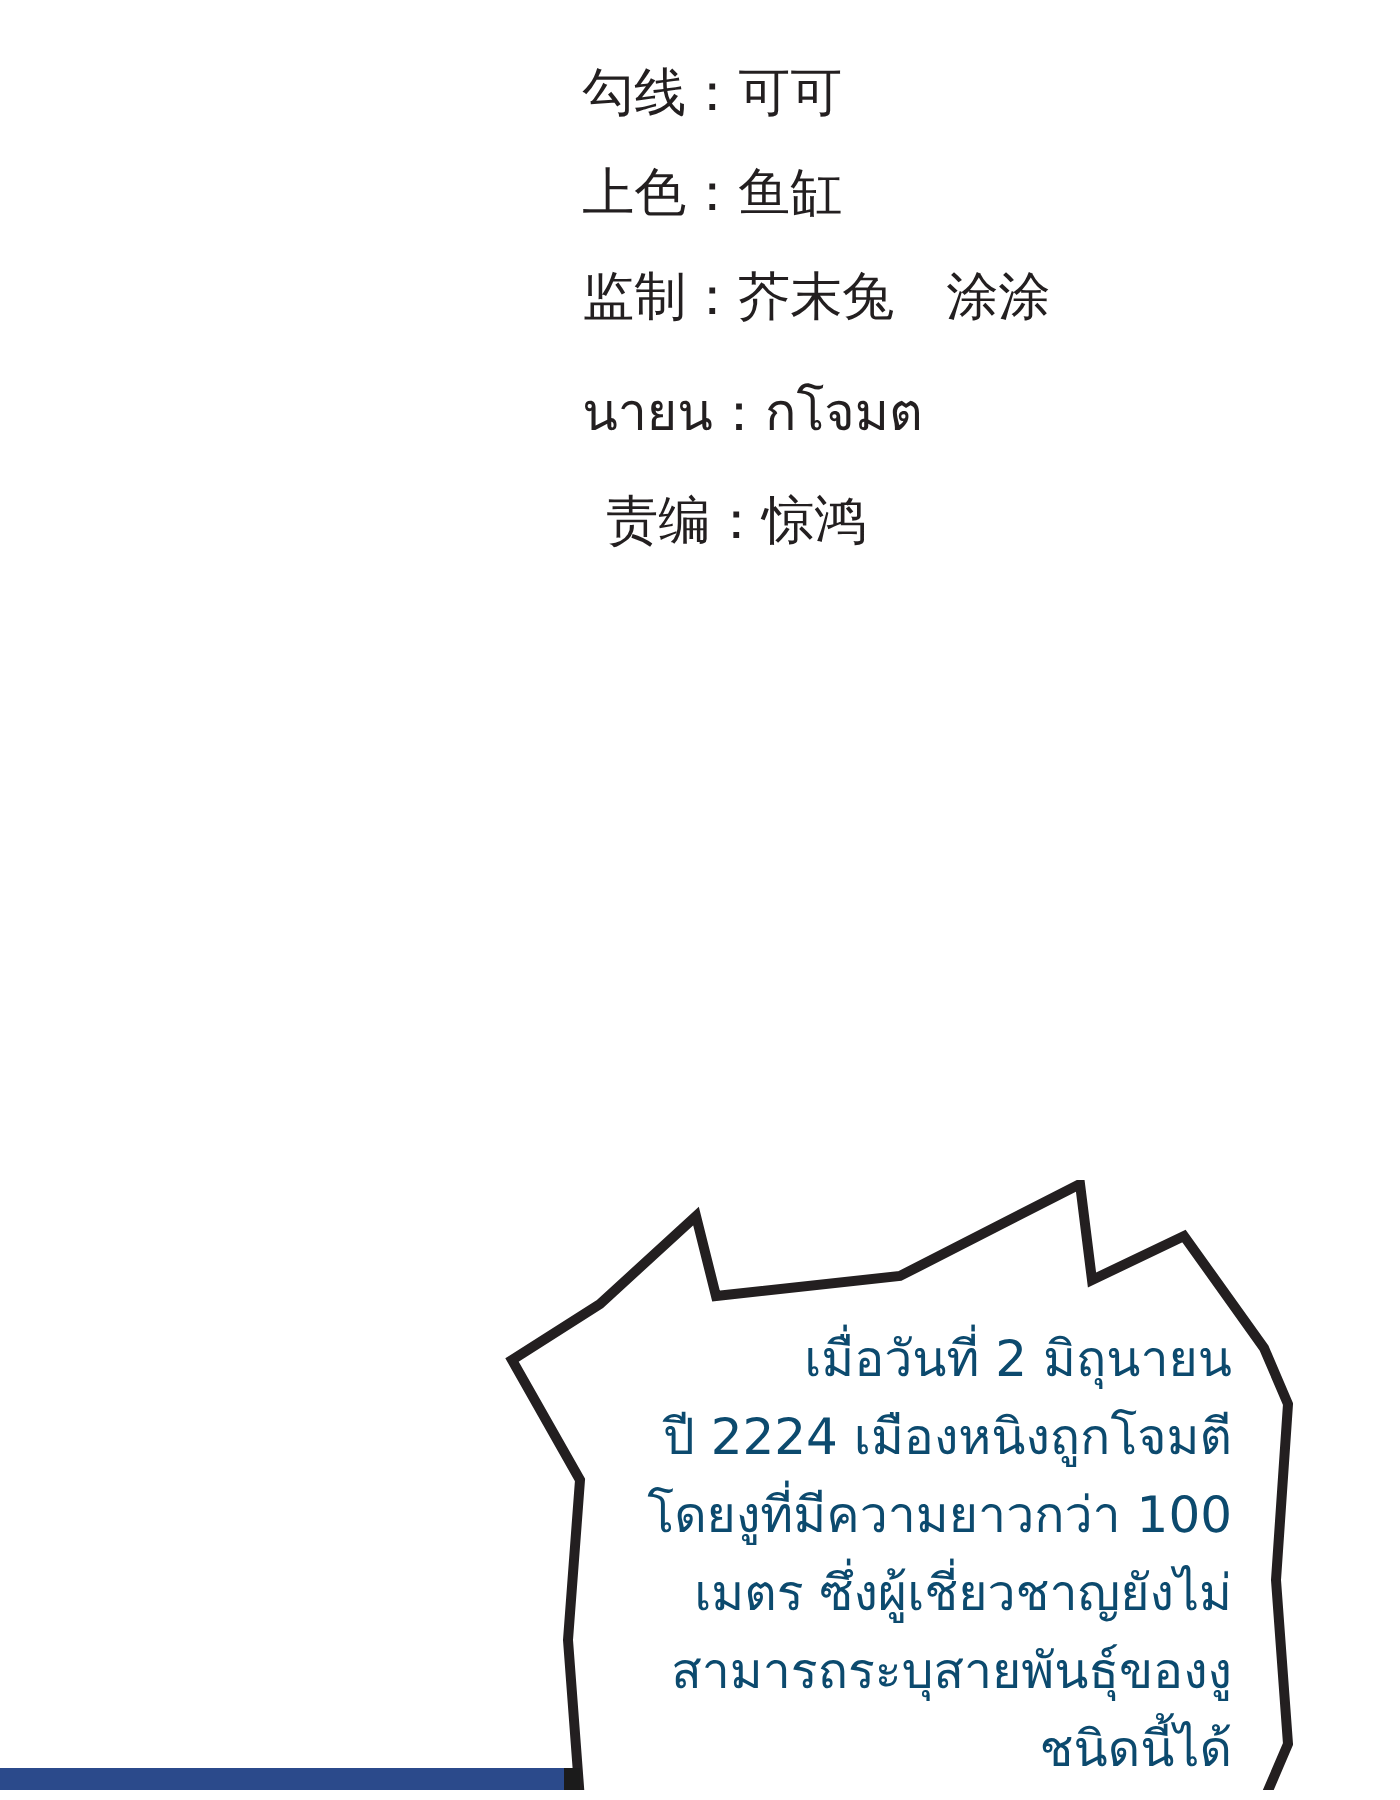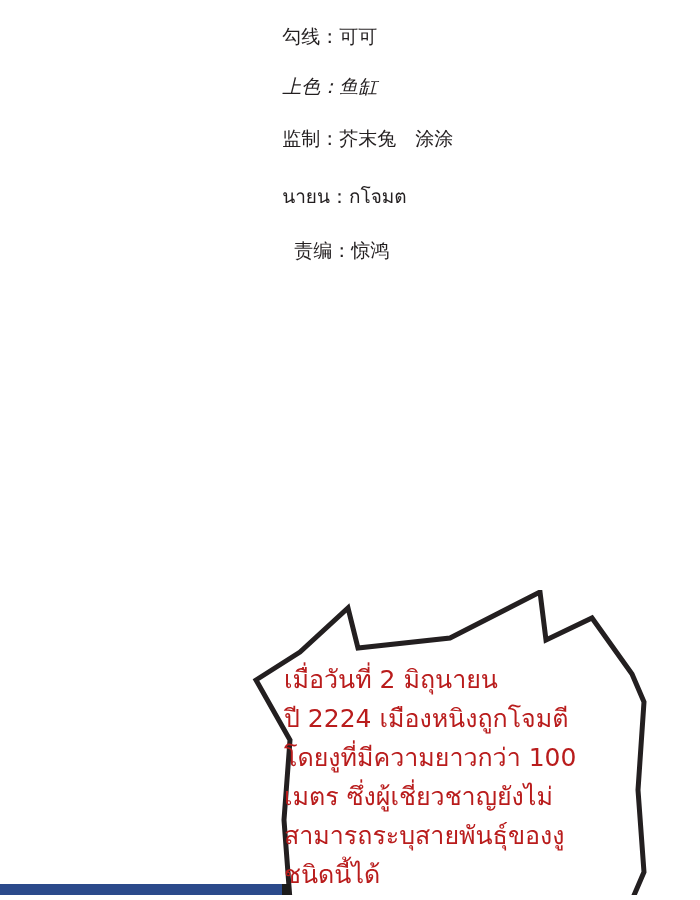--- a/index.html
+++ b/index.html
@@ -17,21 +17,21 @@
 
   
   #credits {
     position: absolute;
     left: 0;
     top: 0;
     width: 700px;
   }
   .credit-line {
     color: #231f20;
-    font-size: 19px;
+    font-size: 26px;
     line-height: 1;
     white-space: pre;
     position: absolute;
     font-family: "DejaVu Sans", sans-serif;
   }
   .credit-line .lbl { }
   .credit-line .val { }
 
   
   #bubble-wrap {
@@ -44,22 +44,22 @@
   #bubble-svg {
     position: absolute;
     left: 0;
     top: 0;
   }
   #bubble-text {
     position: absolute;
     left: 44px;
     top: 70px;
     width: 332px;
-    text-align: left;
-    color: #b91c1c;
+    text-align: right;
+    color: #0c4a6e;
     font-size: 25px;
     line-height: 39px;
     font-family: "DejaVu Sans", sans-serif;
     white-space: pre-line;
   }
 
   
   #panel-dark {
     position: absolute;
     left: 0;
@@ -85,21 +85,21 @@
     background: #ffffff;
   }
 </style>
 </head>
 <body>
 
 <div id="credits">
   <div class="credit-line" style="left:258px; top:8px;">
     <span class="lbl">勾线：</span><span class="val">可可</span>
   </div>
-  <div class="credit-line" style="left:258px; top:58px;font-style:italic;">
+  <div class="credit-line" style="left:258px; top:58px;">
     <span class="lbl">上色：</span><span class="val">鱼缸</span>
   </div>
   <div class="credit-line" style="left:258px; top:110px;text-align:center;">
     <span class="lbl">监制：</span><span class="val">芥末兔　涂涂</span>
   </div>
   <div class="credit-line" style="left:258px; top:168px;">
     <span class="lbl">นายน：</span><span class="val">กโจมต</span>
   </div>
   <div class="credit-line" style="left:270px; top:222px;">
     <span class="lbl">责编：</span><span class="val">惊鸿</span>

